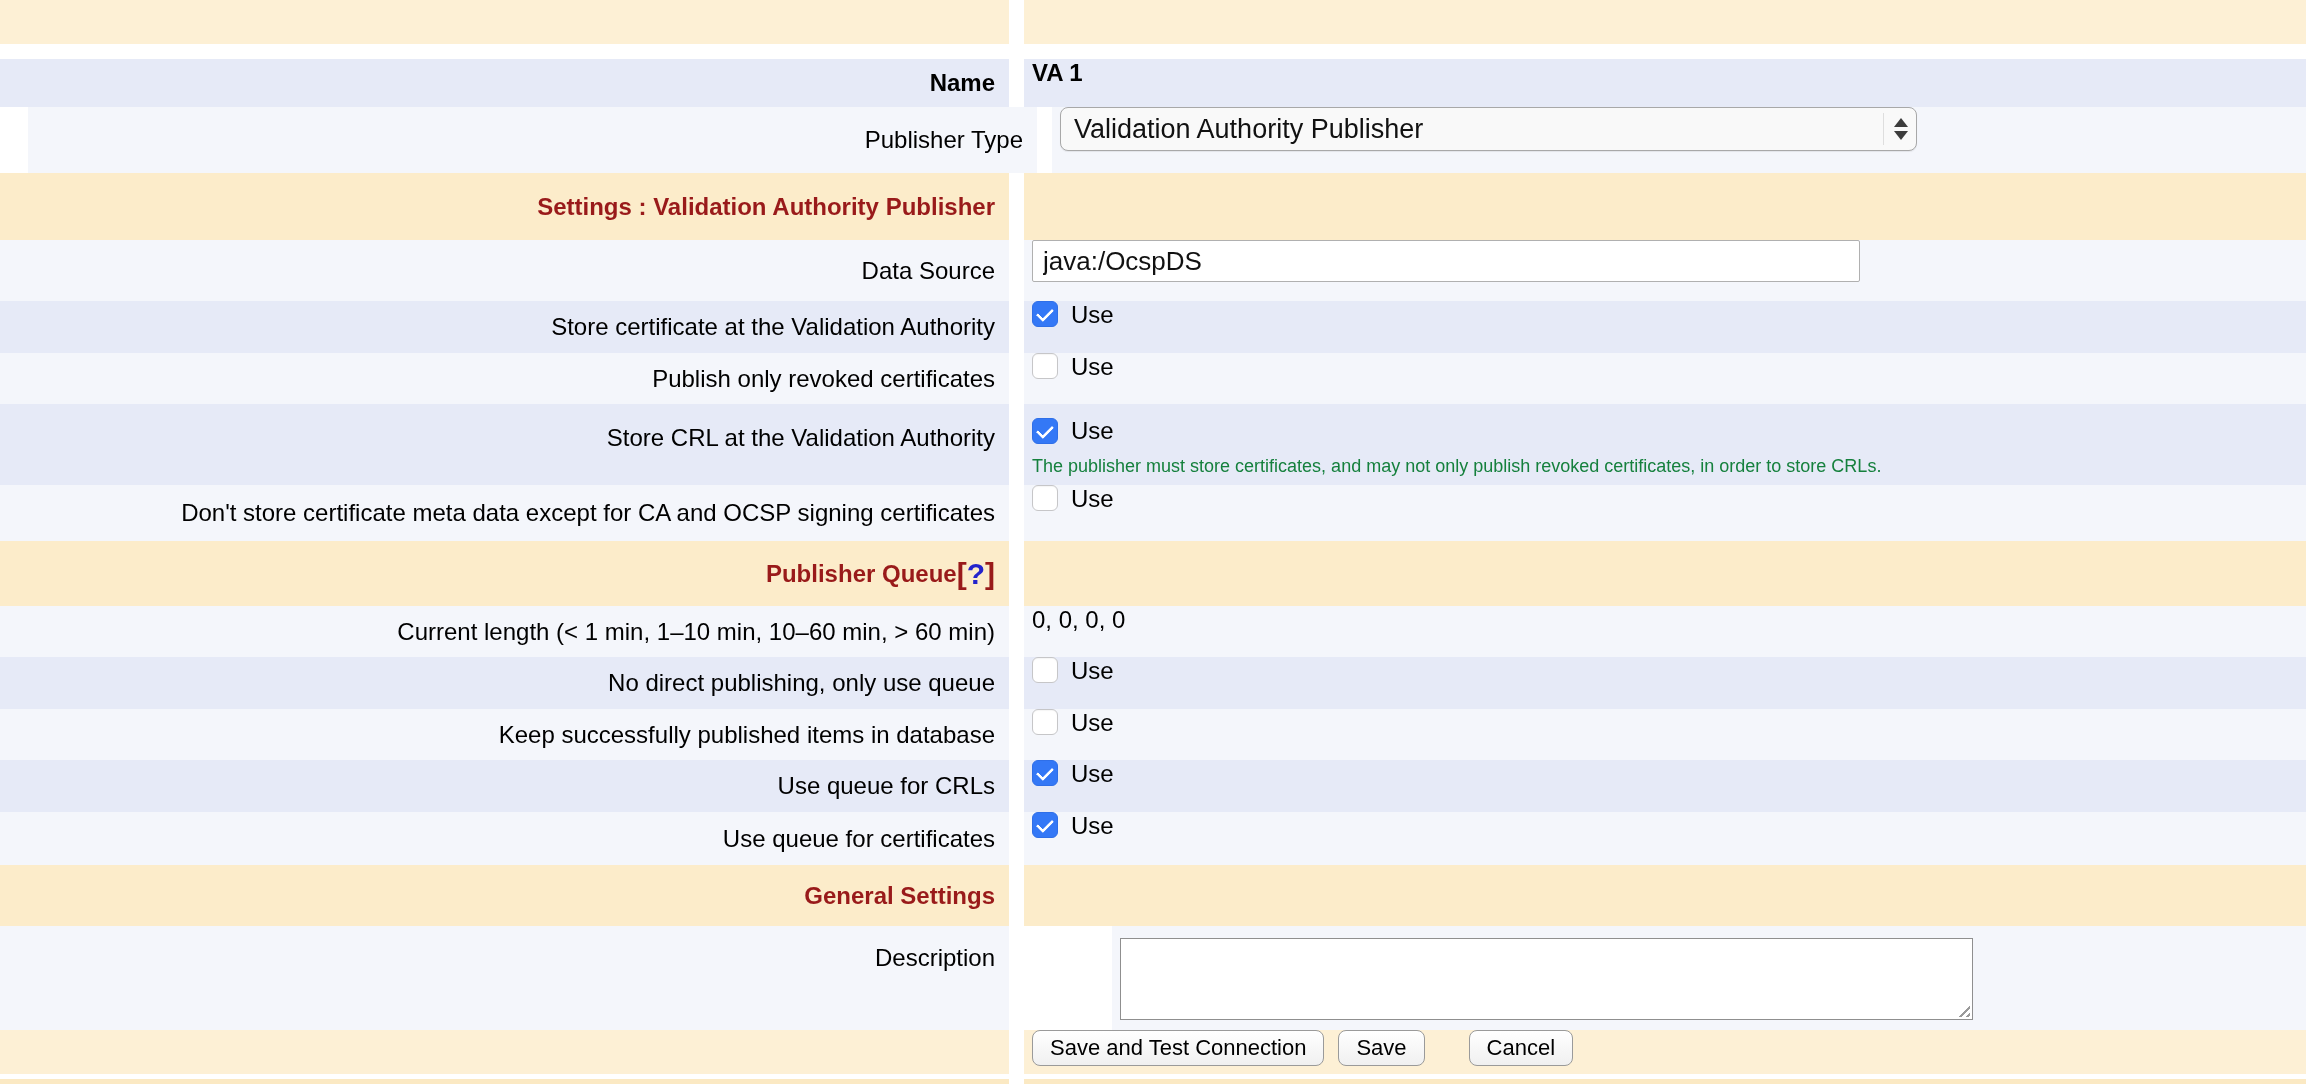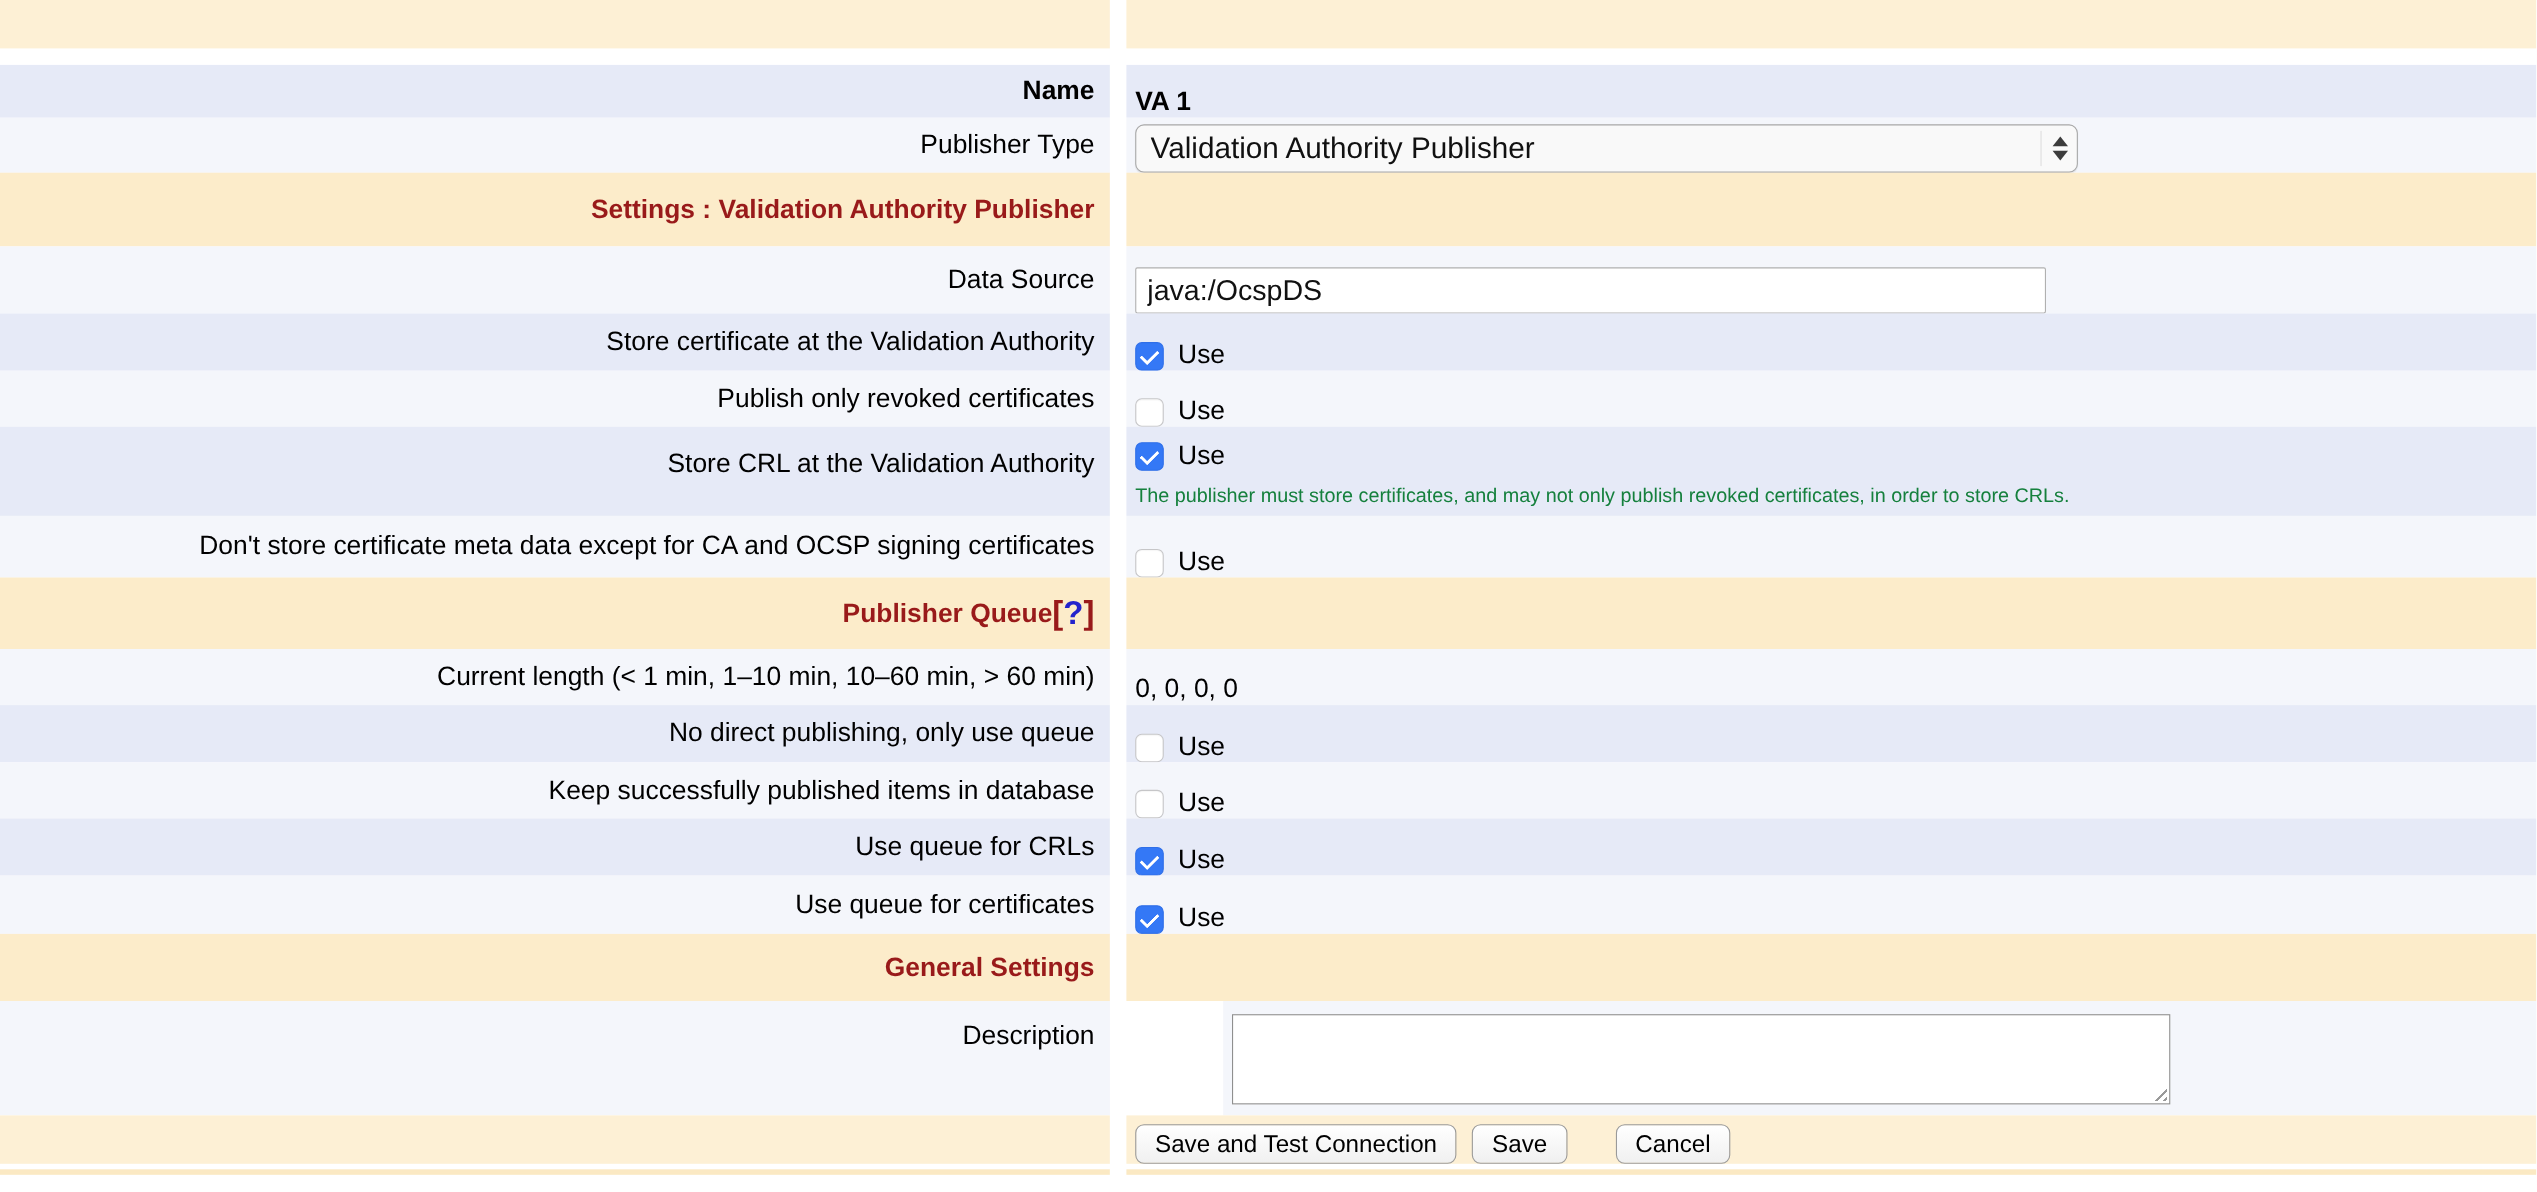--- a/index.html
+++ b/index.html
@@ -9,35 +9,35 @@
   .page { width: 2306px; height: 1084px; overflow: hidden; background: #fff; }
 
   .row { display: flex; width: 100%; }
   .cell-l {
     width: 1009px; flex: none;
     display: flex; align-items: center; justify-content: flex-end;
     padding-right: 14px; font-size: 24px;
   }
   .gap { width: 15px; flex: none; background: #ffffff; }
   .cell-r {
-    flex: 1; display: flex; align-items: flex-end;
+    flex: 1; display: flex; align-items: flex-start;
     padding-left: 8px; font-size: 24px;
   }
 
   
   .bg-blue  .cell-l, .bg-blue  .cell-r { background: #e6eaf7; }
   .bg-light .cell-l, .bg-light .cell-r { background: #f4f6fb; }
   .bg-cream .cell-l, .bg-cream .cell-r { background: #fcecca; }  
   .bg-band  .cell-l, .bg-band  .cell-r { background: #fdf0d5; }  
   .bg-band2 .cell-l, .bg-band2 .cell-r { background: #fbe9c3; }  
 
   
   .r-top   { height: 44px; }
   .r-name  { height: 48px; }
-  .r-ptype { height: 50px; }
+  .r-ptype { height: 66px; padding-left: 28px; }
   .r-hdr1  { height: 67px; }
   .r-ds    { height: 61px; }
   .r-sc    { height: 52px; }
   .r-pr    { height: 51px; }
   .r-crl   { height: 81px; }
   .r-meta  { height: 56px; }
   .r-hdr2  { height: 65px; }
   .r-cl    { height: 51px; }
   .r-nd    { height: 52px; }
   .r-keep  { height: 51px; }

